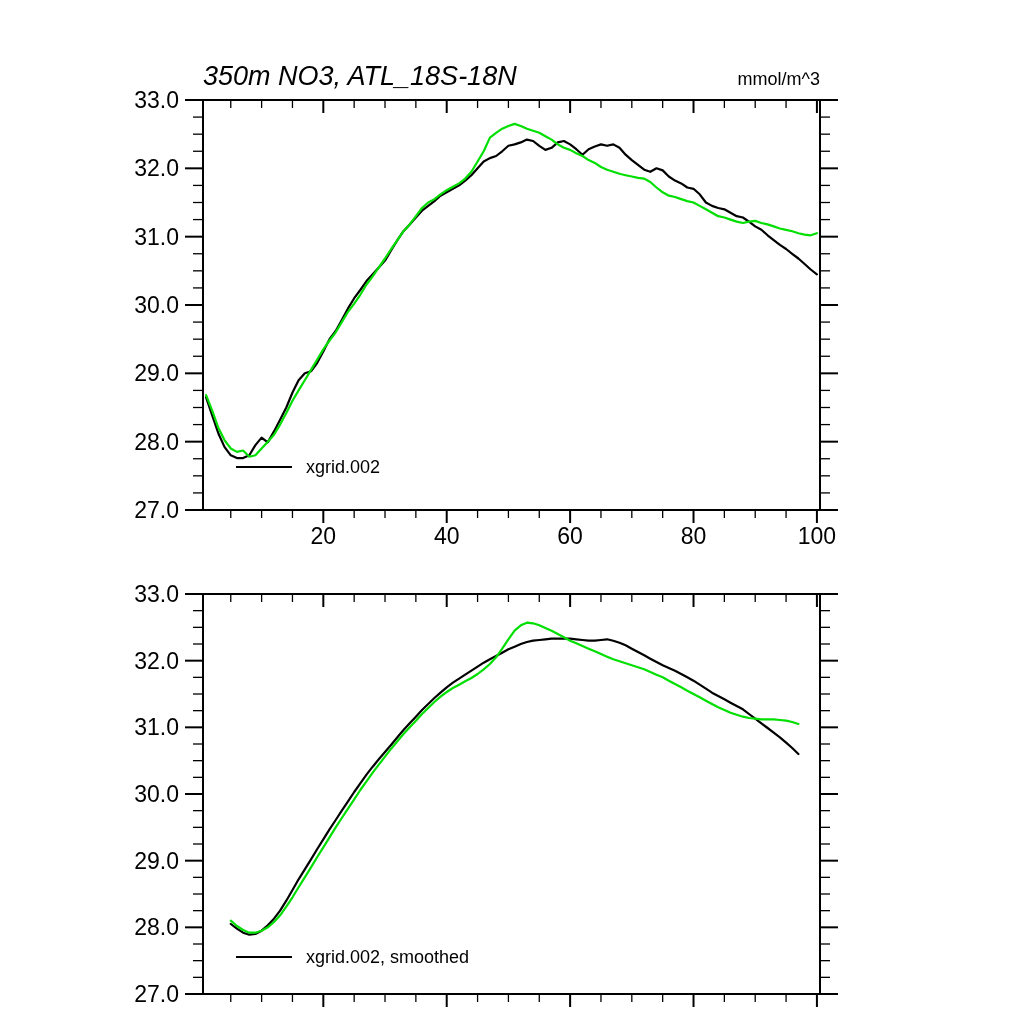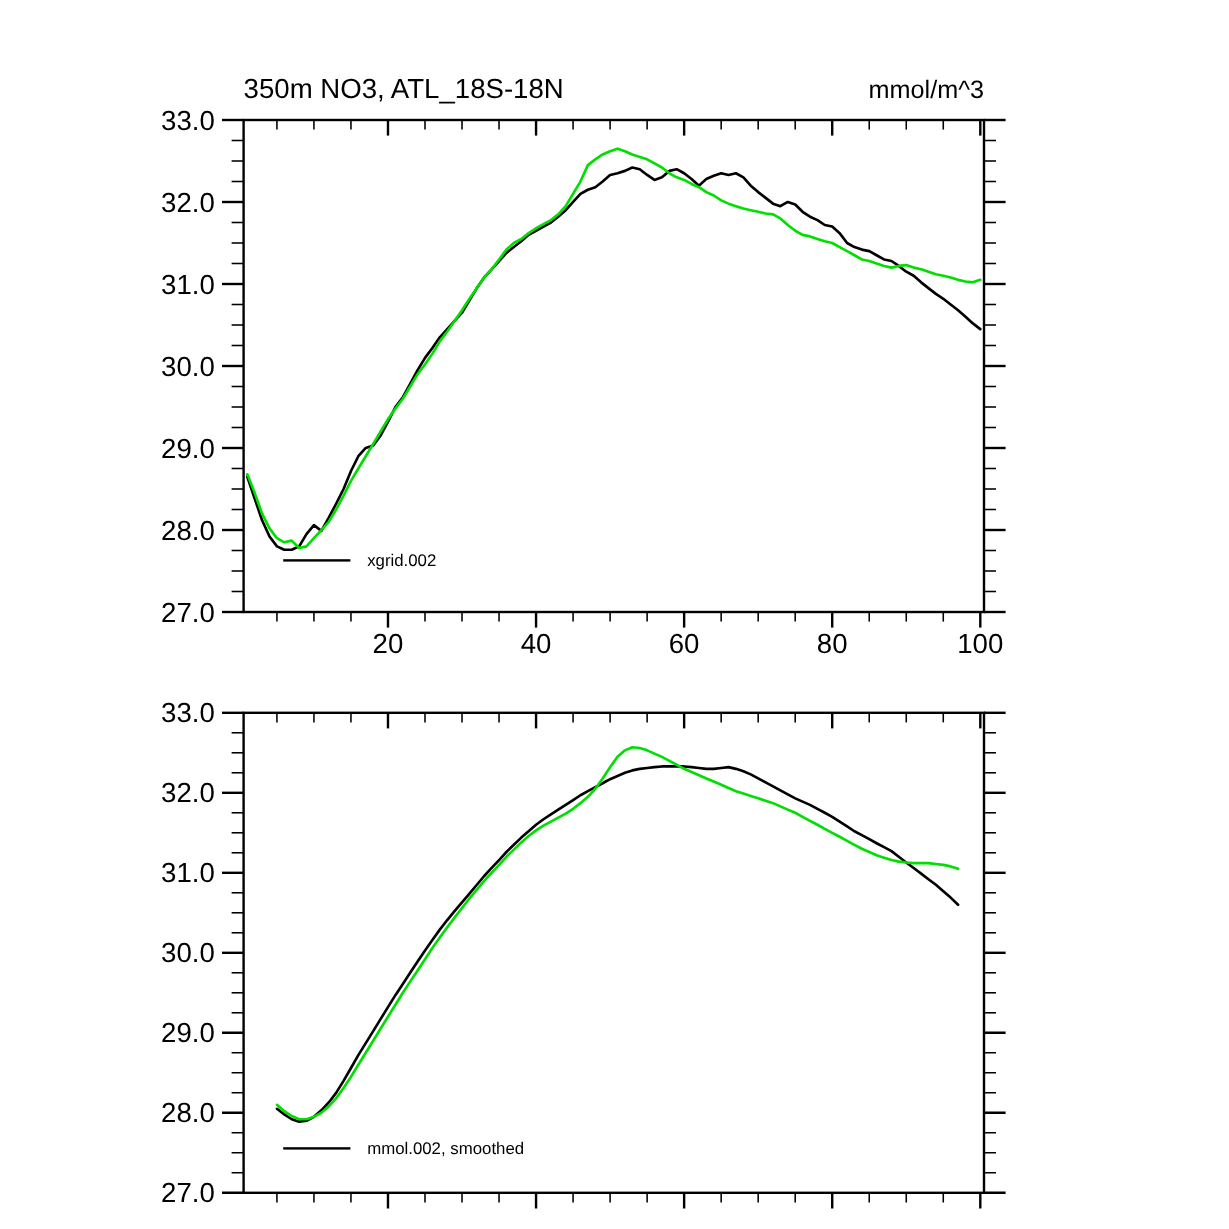--- a/index.html
+++ b/index.html
@@ -1,26 +1,26 @@
 <!DOCTYPE html>
 <html><head>
 <meta charset="utf-8">
 <style>
   html,body{margin:0;padding:0;}
   body{width:1024px;height:1024px;position:relative;background:#ffffff;overflow:hidden;
        font-family:"Liberation Sans", sans-serif;color:#000;}
   .title-row{position:absolute;left:203px;top:61px;width:617px;display:flex;
              justify-content:space-between;align-items:baseline;}
-  .chart-title{font-size:23px;}
-  .chart-units{font-size:21px;}
+  .chart-title{font-size:27px;font-style:italic;}
+  .chart-units{font-size:18px;}
   svg.plot-canvas{position:absolute;left:0;top:0;}
   .legend{position:absolute;}
   .legend-row{display:flex;align-items:center;height:26px;}
   .swatch{display:inline-block;width:56px;height:0;border-top:2.4px solid #000;margin-right:14px;}
-  .legend-label{font-size:14px;line-height:26px;white-space:nowrap;}
+  .legend-label{font-size:18px;line-height:26px;white-space:nowrap;}
 </style>
 </head>
 <body>
 
 <div class="title-row">
   <span class="chart-title">350m NO3, ATL_18S-18N</span>
   <span class="chart-units">mmol/m^3</span>
 </div>
 
 <svg class="plot-canvas" id="plots" width="1024" height="1024">
@@ -234,15 +234,15 @@
 <div class="legend" style="left:236px;top:454px;">
   <div class="legend-row">
     <span class="swatch" style="border-top-color: rgb(0, 0, 0);"></span>
     <span class="legend-label">xgrid.002</span>
   </div>
 </div>
 
 <div class="legend" style="left:236px;top:944px;">
   <div class="legend-row">
     <span class="swatch" style="border-top-color: rgb(0, 0, 0);"></span>
-    <span class="legend-label">mmol.002, smoothed</span>
+    <span class="legend-label">xgrid.002, smoothed</span>
   </div>
 </div>
 
 </body></html>

